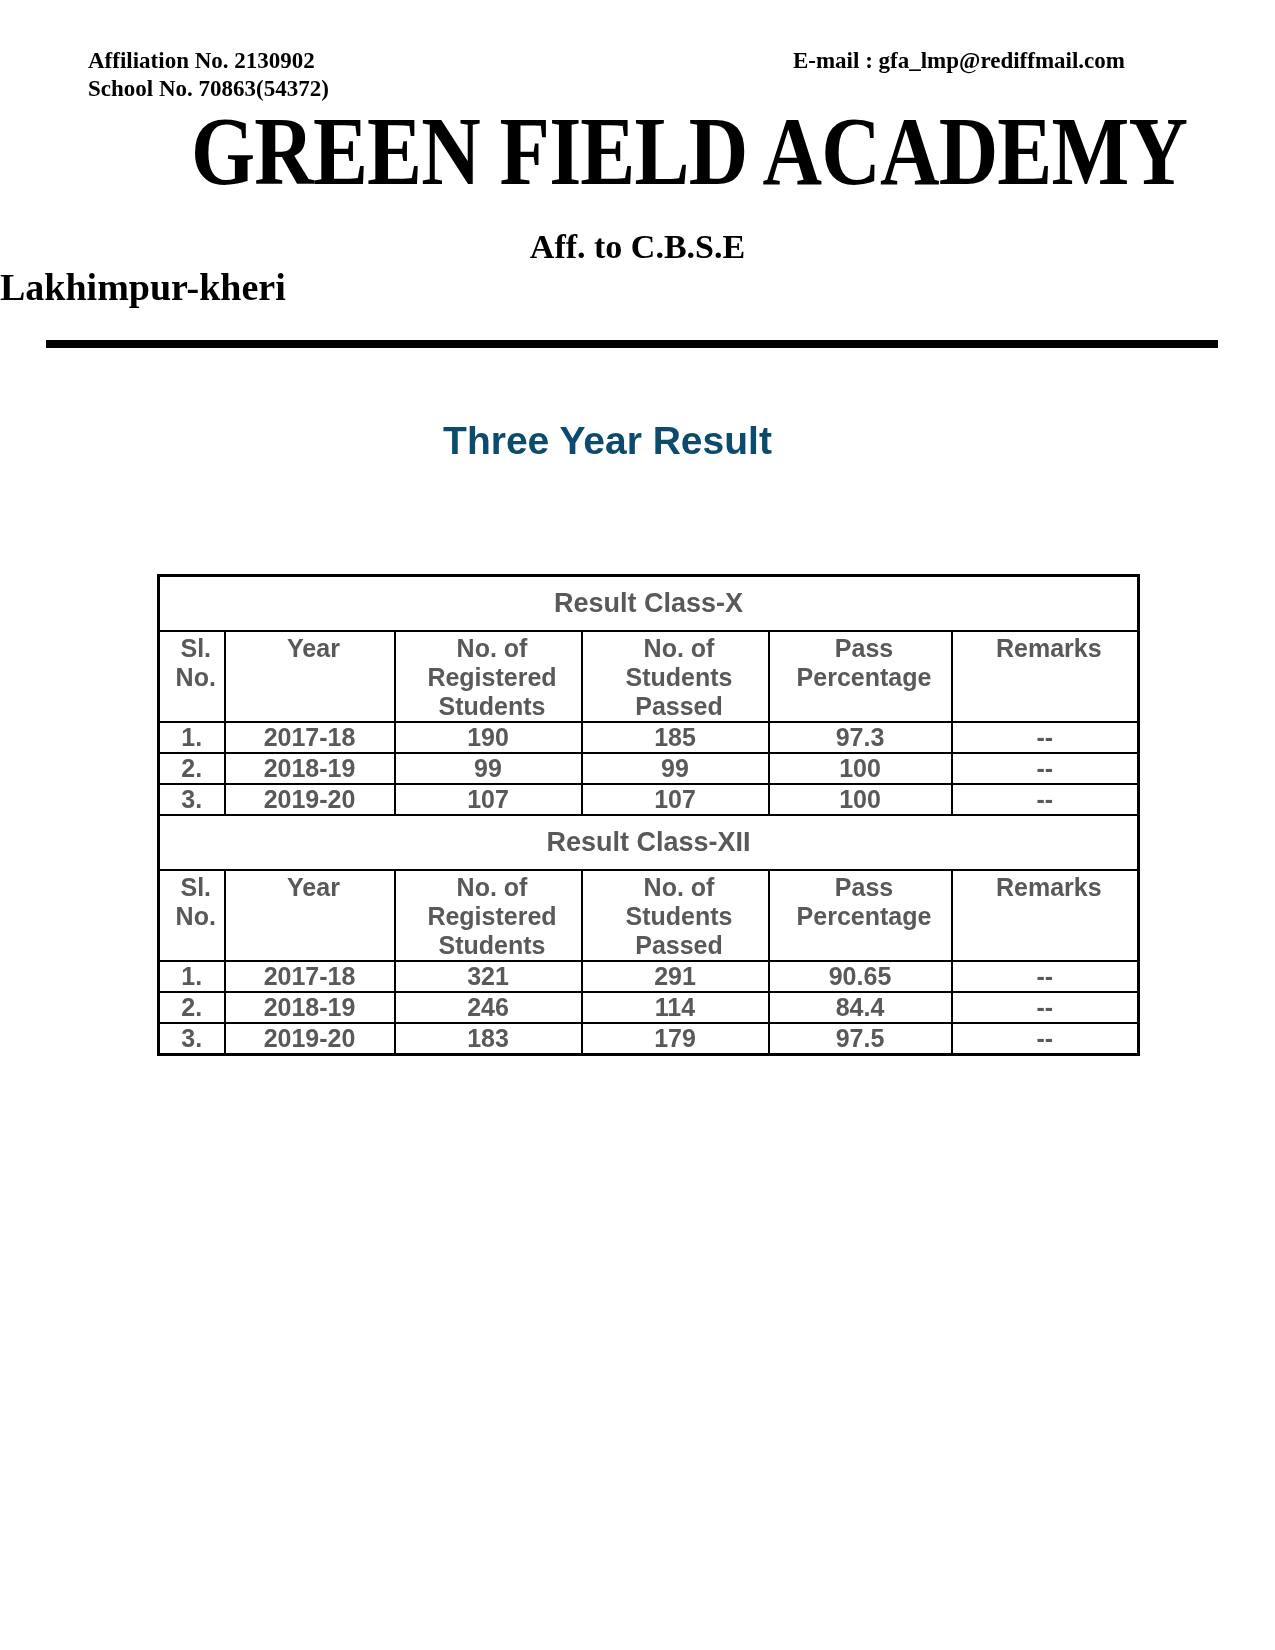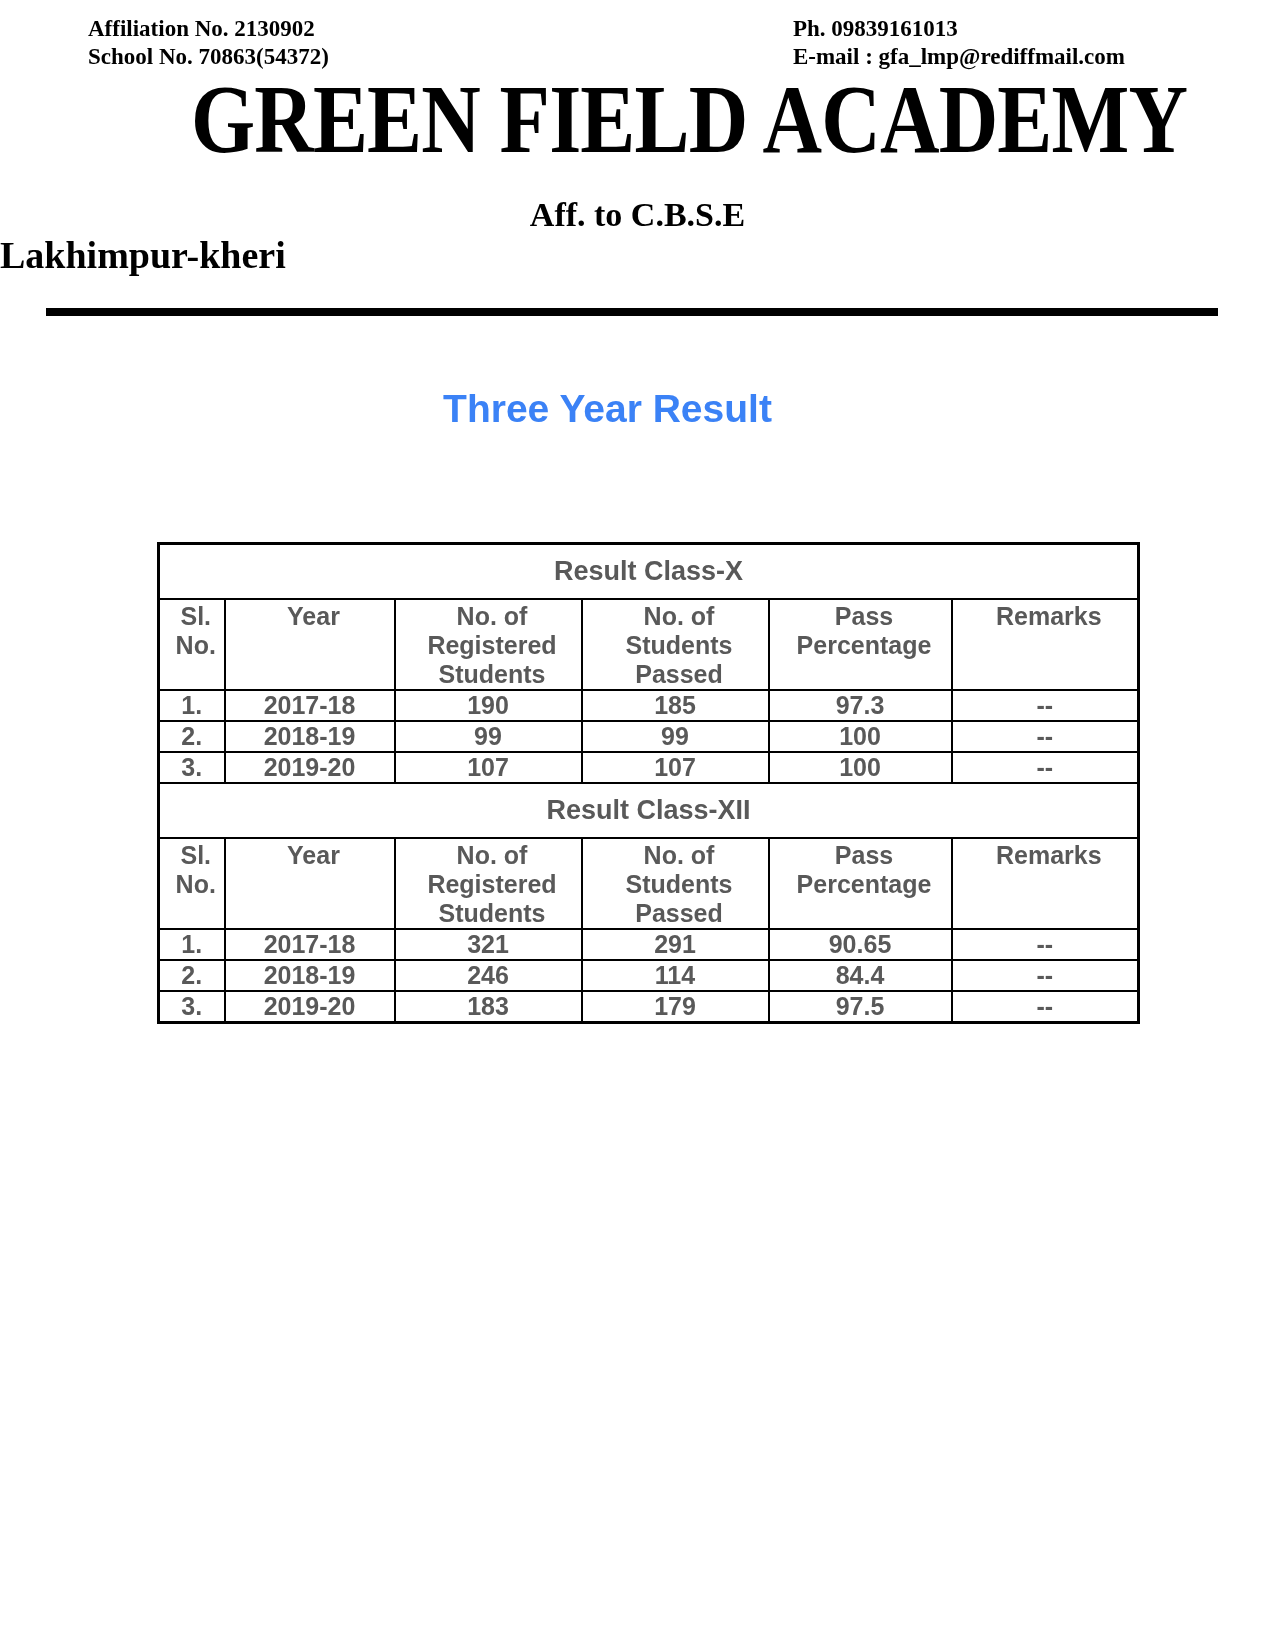--- a/index.html
+++ b/index.html
@@ -8,21 +8,21 @@
     width: 1275px; height: 1650px;
     margin: 0 auto;
     font-family: "Liberation Serif", serif;
     color: #000;
     overflow: hidden;
     position: relative;
   }
   .top-header {
     display: flex;
     justify-content: space-between;
-    padding: 15px 150px 0 88px;
+    padding: 47px 150px 0 88px;
     font-weight: bold;
     font-size: 23px;
     line-height: 28px;
   }
   .school-name-wrap {
     text-align: right;
     margin-top: 6px;
     line-height: 86px;
     white-space: nowrap;
   }
@@ -49,21 +49,21 @@
   .rule {
     height: 8px;
     background: #000;
     margin: 32px 57px 0 46px;
   }
   .page-title {
     font-family: "Liberation Sans", sans-serif;
     font-weight: bold;
     font-size: 39px;
     line-height: 42px;
-    color: #3b82f6;
+    color: #0c4a6e;
     text-align: center;
     margin: 72px 60px 0 0;
   }
   table.results {
     border-collapse: collapse;
     table-layout: fixed;
     width: 980px;
     margin: 112px 0 0 157px;
     border: 3px solid #000;
     font-family: "Liberation Sans", sans-serif;
@@ -100,21 +100,20 @@
 <body>
 
 <div>
 
   <div class="top-header">
     <div>
       <div>Affiliation No. 2130902</div>
       <div>School No. 70863(54372)</div>
     </div>
     <div>
-      <div>Ph. 09839161013</div>
       <div>E-mail : gfa_lmp@rediffmail.com</div>
     </div>
   </div>
 
   <div class="school-name-wrap">
     <span class="school-name">GREEN FIELD ACADEMY</span>
   </div>
   <div class="aff-line">Aff. to C.B.S.E</div>
   <div class="location-line">Lakhimpur-kheri</div>
 

